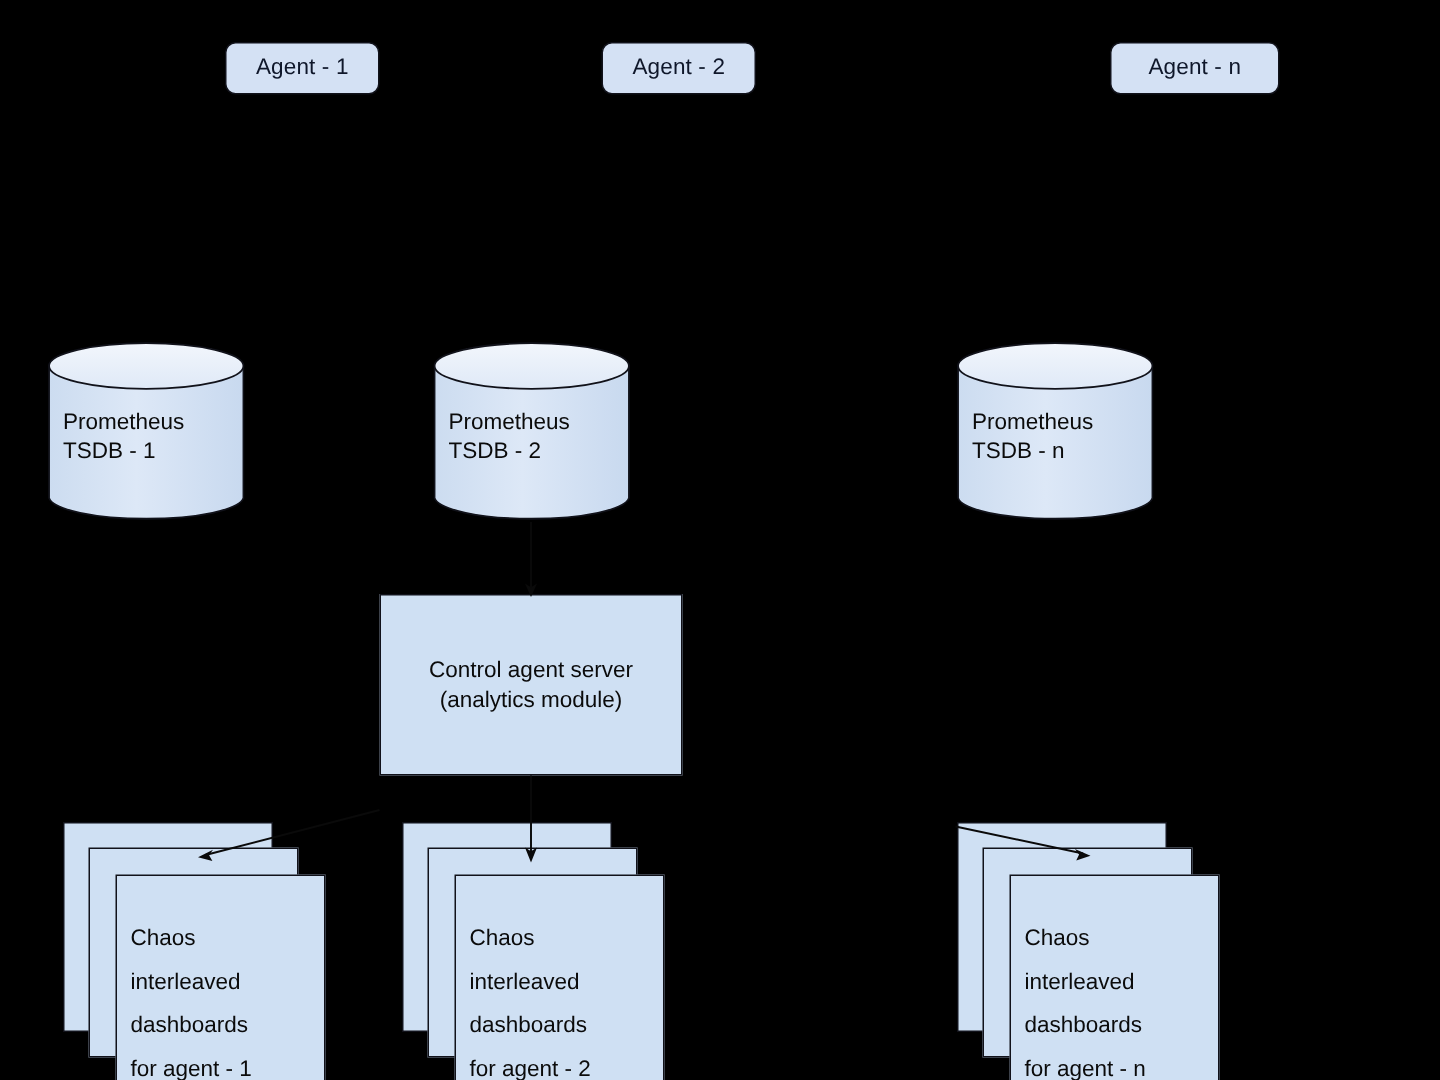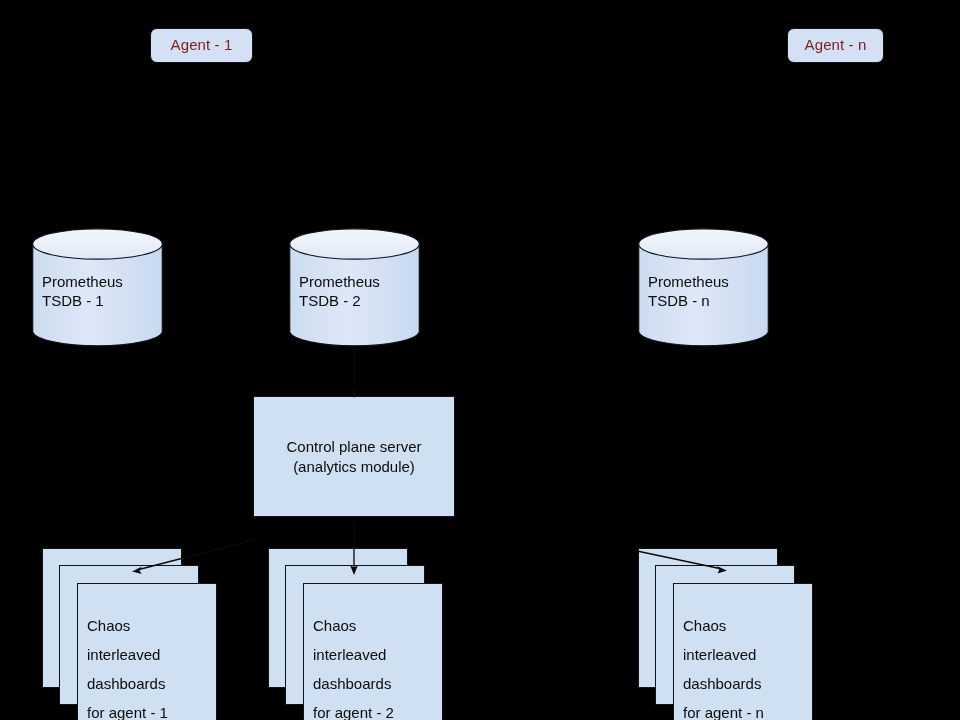--- a/index.html
+++ b/index.html
@@ -22,21 +22,21 @@
   
   .agent-box {
     position: absolute;
     box-sizing: border-box;
     background: #d4e1f4;
     border: 1px solid #11121a;
     border-radius: 7px;
     display: flex;
     align-items: center;
     justify-content: center;
-    color: #7f1d1d;
+    color: #0f172a;
     font-size: 15px;
     line-height: 1.1;
     letter-spacing: 0.1px;
     white-space: nowrap;
   }
 
   
   .cylinder {
     position: absolute;
     width: 136px;
@@ -127,22 +127,25 @@
 </style>
 </head>
 <body>
 
 <div id="canvas">
 
   <div class="agent-box" style="left:150px; top:28px; width:103px; height:35px;">
     <span>Agent - 1</span>
   </div>
 
-
-  <div class="agent-box" style="left:787px; top:28px; width:97px; height:35px;">
+  <div class="agent-box" style="left:401px; top:28px; width:103px; height:35px;">
+    <span>Agent - 2</span>
+  </div>
+
+  <div class="agent-box" style="left:740px; top:28px; width:113px; height:35px;">
     <span>Agent - n</span>
   </div>
 
   <div class="cylinder" style="left:32px; top:228px;">
     <svg class="cyl-svg" viewBox="0 0 131 120">
       <defs>
         <linearGradient id="cylBody1" x1="0" y1="0" x2="1" y2="0">
           <stop offset="0%" stop-color="#ccdcf0"></stop>
           <stop offset="45%" stop-color="#dde8f7"></stop>
           <stop offset="100%" stop-color="#c8d9ef"></stop>
@@ -171,21 +174,21 @@
   <div class="cylinder" style="left:638px; top:228px;">
     <svg class="cyl-svg" viewBox="0 0 131 120">
       <path d="M0.7,16 L0.7,104 A65,15 0 0 0 130.3,104 L130.3,16 Z" fill="url(#cylBody1)" stroke="#11121a" stroke-width="1.2"></path>
       <ellipse cx="65.5" cy="16" rx="64.8" ry="15.2" fill="url(#cylTop1)" stroke="#11121a" stroke-width="1.2"></ellipse>
     </svg>
     <div class="cyl-label">Prometheus
 TSDB - n</div>
   </div>
 
   <div class="plain-box" style="left:253px; top:396px; width:202px; height:121px;">
-    <span>Control plane server
+    <span>Control agent server
 (analytics module)</span>
   </div>
 
   <div class="stack" style="left:42px; top:548px;">
     <div class="card card-back"></div>
     <div class="card card-mid"></div>
     <div class="card card-front"></div>
     <div class="stack-label">Chaos
 interleaved
 dashboards

